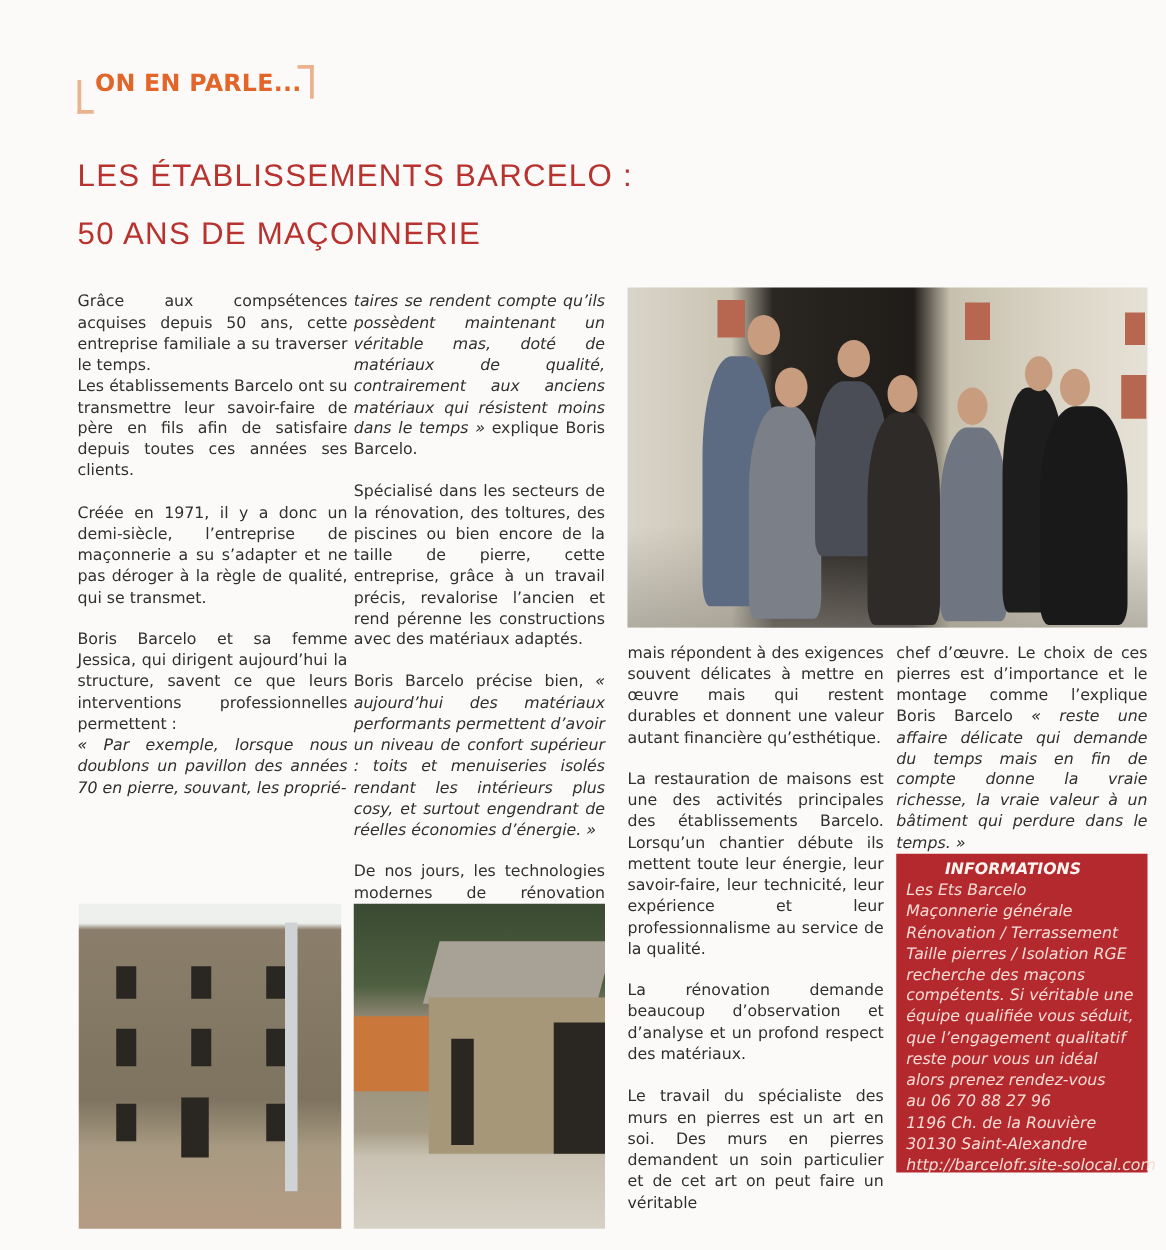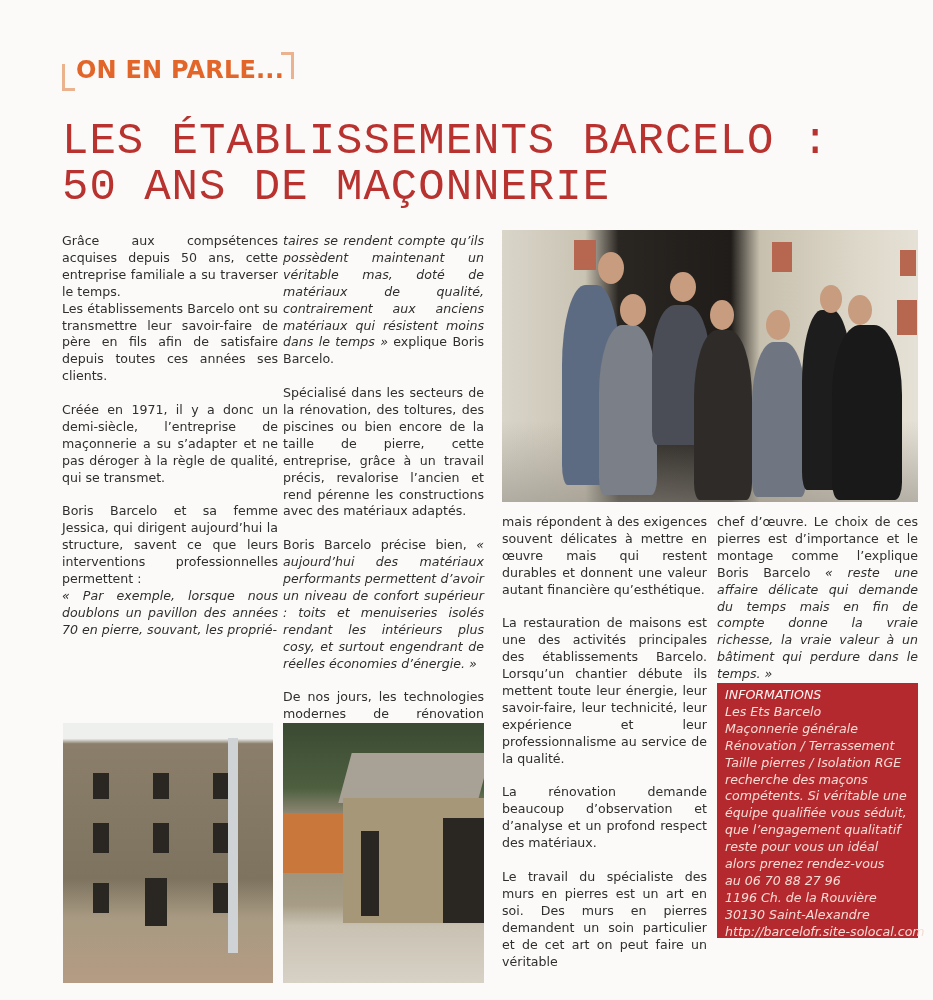--- a/index.html
+++ b/index.html
@@ -5,36 +5,36 @@
   html, body { margin: 0; padding: 0; }
   body {
     width: 933px; height: 1000px; position: relative; overflow: hidden;
     background: #fbfaf8;
     font-family: "DejaVu Sans", sans-serif;
     color: #2a2a2a;
   }
   .kicker {
     position: absolute; left: 62px; top: 56px;
     font-family: "DejaVu Sans", sans-serif; font-weight: bold;
-    font-size: 24px; color: #e2652a; letter-spacing: 0.2px;
+    font-size: 19px; color: #e2652a; letter-spacing: 0.2px;
     padding: 0 10px 0 10px;
   }
   .kicker .br-left {
     position: absolute; left: 0; top: 8px; width: 10px; height: 24px;
     border-left: 3px solid #eab38d; border-bottom: 3px solid #eab38d;
   }
   .kicker .br-right {
     position: absolute; right: -4px; top: -4px; width: 10px; height: 24px;
     border-right: 3px solid #eab38d; border-top: 3px solid #eab38d;
   }
   .kicker span.txt { position: relative; left: 4px; }
   .headline {
     position: absolute; left: 62px; top: 118px; width: 600px;
-    font-family: Liberation Mono, monospace; font-weight: normal;
-    font-size: 44px; line-height: 46px; color: #b8322f;
+    font-family: Liberation Sans, sans-serif; font-weight: normal;
+    font-size: 25px; line-height: 46px; color: #b8322f;
     letter-spacing: 1px;
   }
   .headline div { white-space: nowrap; }
   .col {
     position: absolute; font-size: 12.6px; line-height: 16.9px; color: #2f2f2f;
     text-align: justify; hyphens: manual;
   }
   .col p { margin: 0 0 16.9px 0; }
   .col p.tight { margin-bottom: 0; }
   .col em { font-style: italic; }
@@ -71,21 +71,21 @@
     left: 283px; top: 723px; width: 201px; height: 260px;
     background:
       linear-gradient(180deg, #3a4a33 0%, #4d5f3f 25%, #8f8774 35%, #a79d86 70%, #c9c2b3 78%, #d7d1c6 100%);
   }
   .win { position: absolute; background: #2a2622; }
   .info {
     position: absolute; left: 717px; top: 683px; width: 201px; height: 255px;
     background: #b4292e; box-sizing: border-box; padding: 4px 8px;
     color: #f5dcd5; font-style: italic; font-size: 12.6px; line-height: 16.9px;
   }
-  .info .title { font-weight: normal; color: #fff4f0; }
+  .info .title { font-weight: bold; color: #fff4f0; margin-left: 31px; }
   .info div { white-space: nowrap; }
 </style>
 </head>
 <body>
 
 <div class="kicker">
   <span class="br-left"></span>
   <span class="txt">ON EN PARLE...</span>
   <span class="br-right"></span>
 </div>

